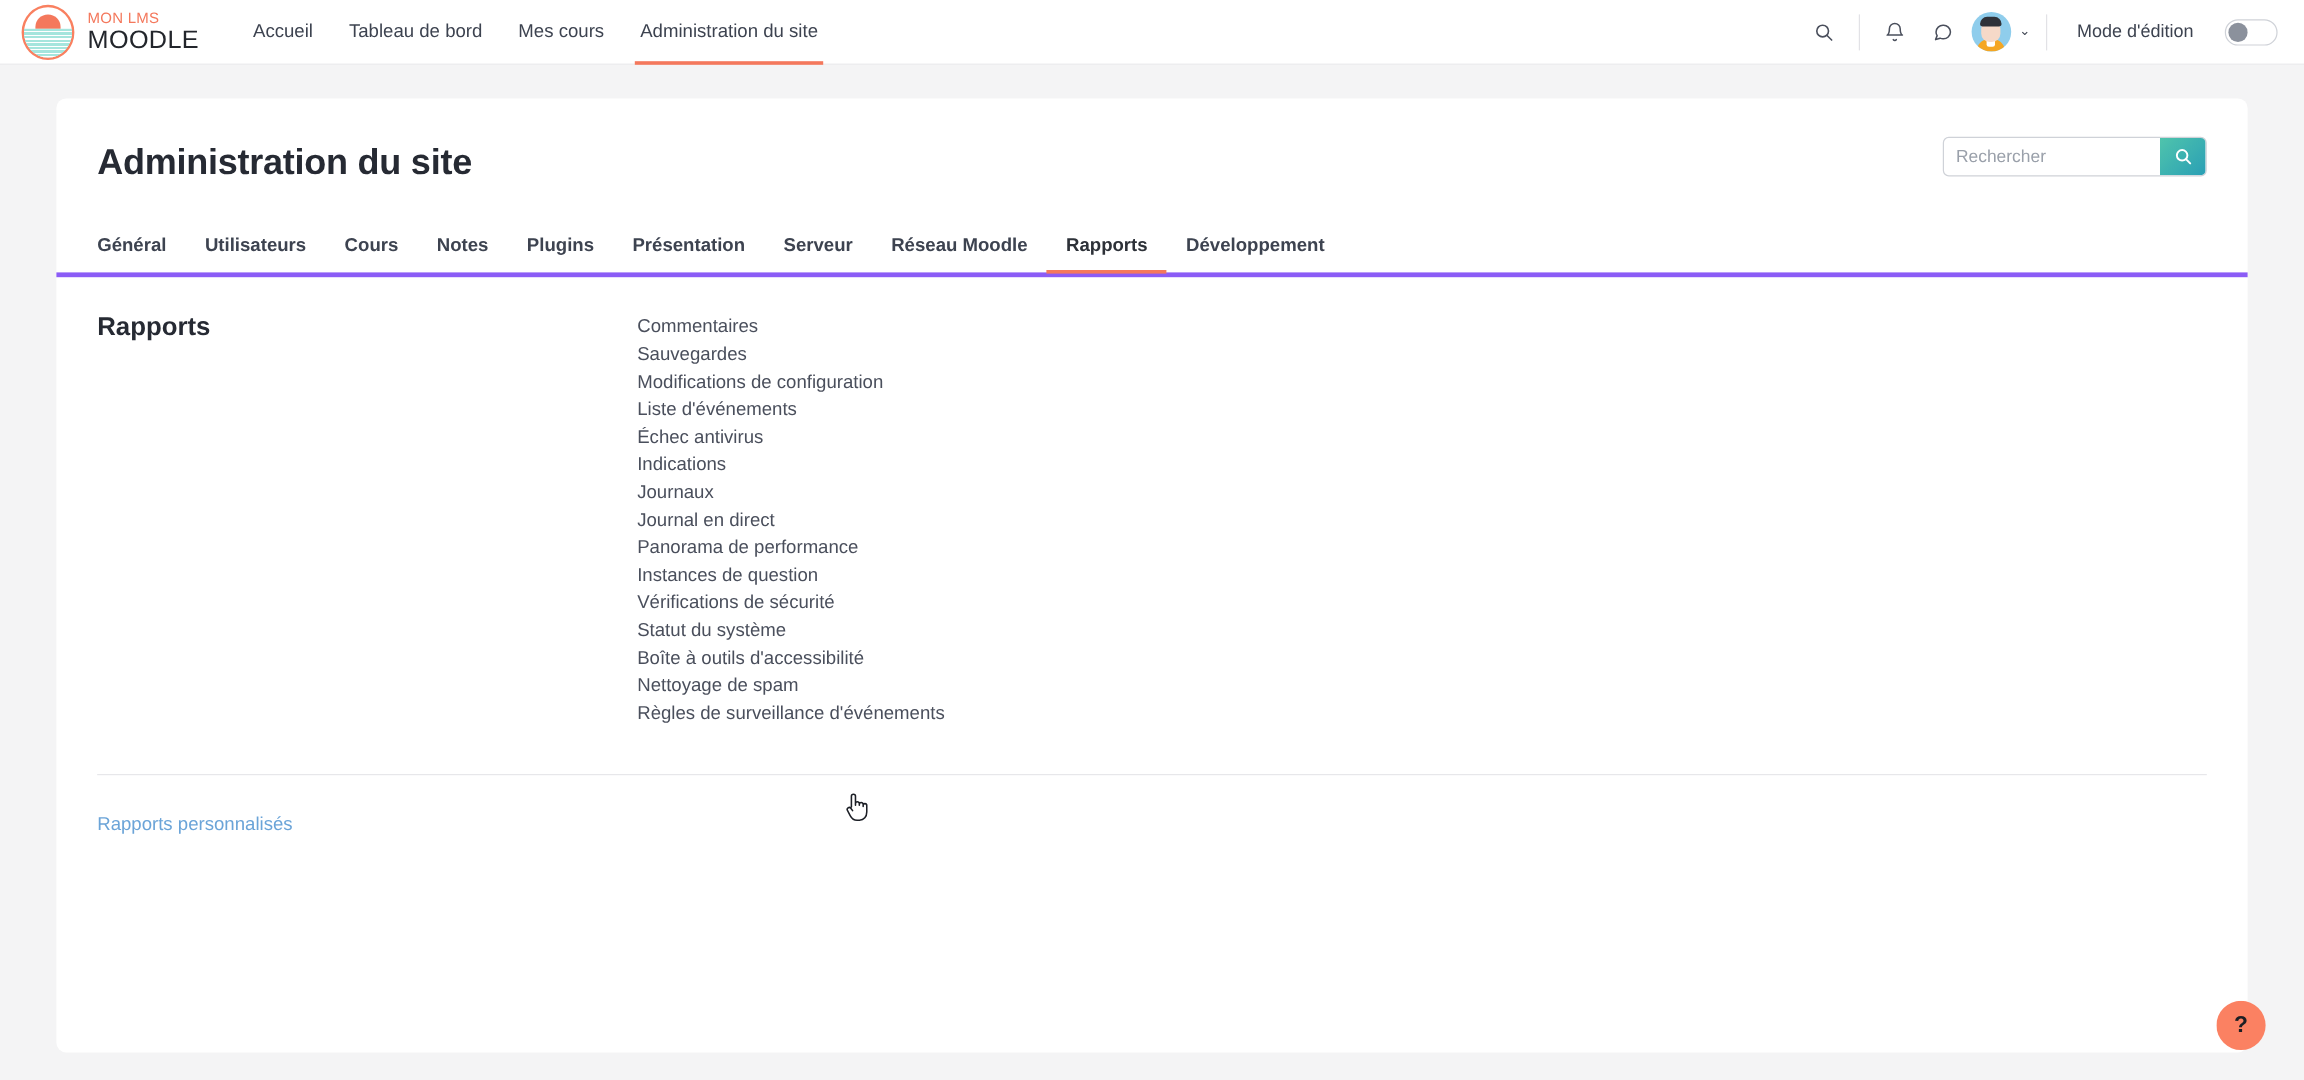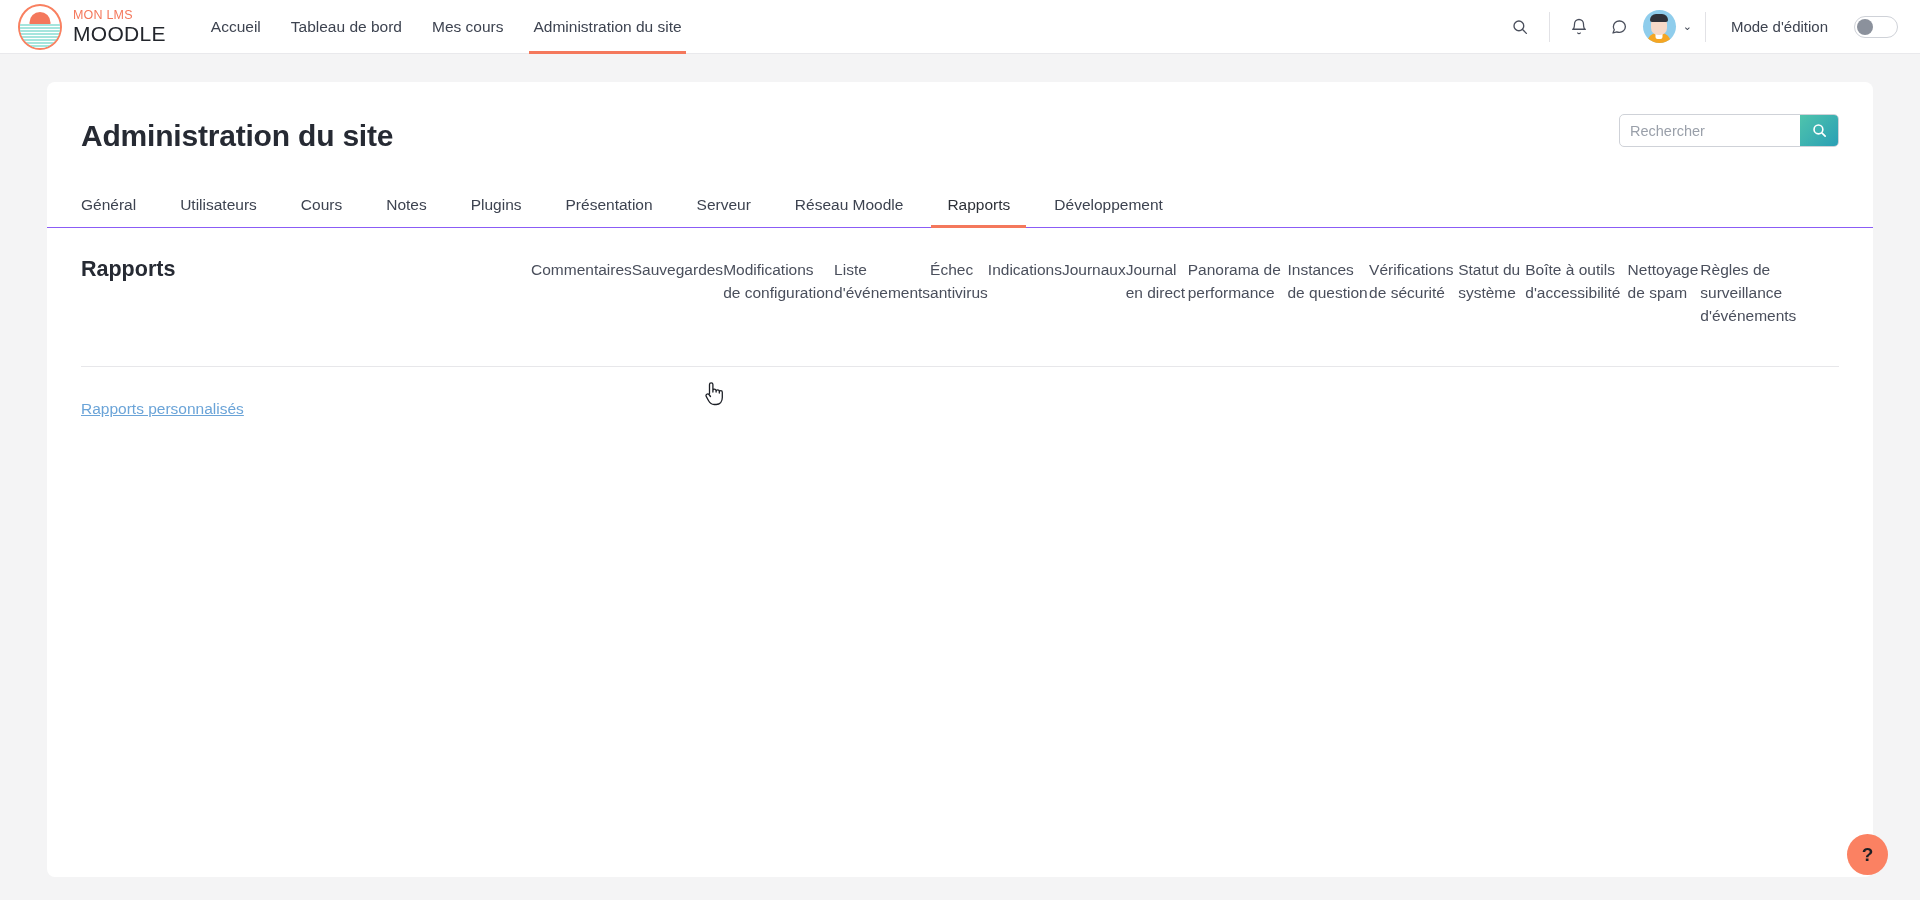--- a/index.html
+++ b/index.html
@@ -276,24 +276,25 @@
     align-items: center;
     justify-content: center;
     cursor: pointer;
     color: #fff;
   }
 
   
   .tabs {
     display: flex;
     align-items: flex-end;
-    gap: 12px;
+    gap: 0;
     padding: 20px 34px 0 34px;
-    border-bottom: 1px solid #8b5cf6;
+    border-bottom: 4px solid #8b5cf6;
     margin: 14px 0 0 0;
+    font-weight: bold;
   }
   .tab {
     position: relative;
     padding: 8px 16px 13px 16px;
     font-size: 15.5px;
     color: #3d4350;
     text-decoration: none;
     white-space: nowrap;
     cursor: pointer;
   }
@@ -312,33 +313,33 @@
   .section-title {
     width: 450px;
     flex: 0 0 450px;
     font-size: 21.5px;
     font-weight: bold;
     color: #262a33;
     padding-top: 1px;
   }
   .section-links {
     display: flex;
+    flex-direction: column;
     gap: 0;
     padding-top: 2px;
   }
   .section-link {
     font-size: 15.5px;
     line-height: 23px;
     color: #4a4f5c;
     text-decoration: none;
     width: fit-content;
   }
   .section-link.hovered {
     color: #6ba4d8;
-    text-decoration: underline;
   }
 
   .divider {
     height: 1px;
     background: #e7e7ea;
     margin: 39px 34px 0 34px;
   }
 
   .section-row {
     display: flex;

